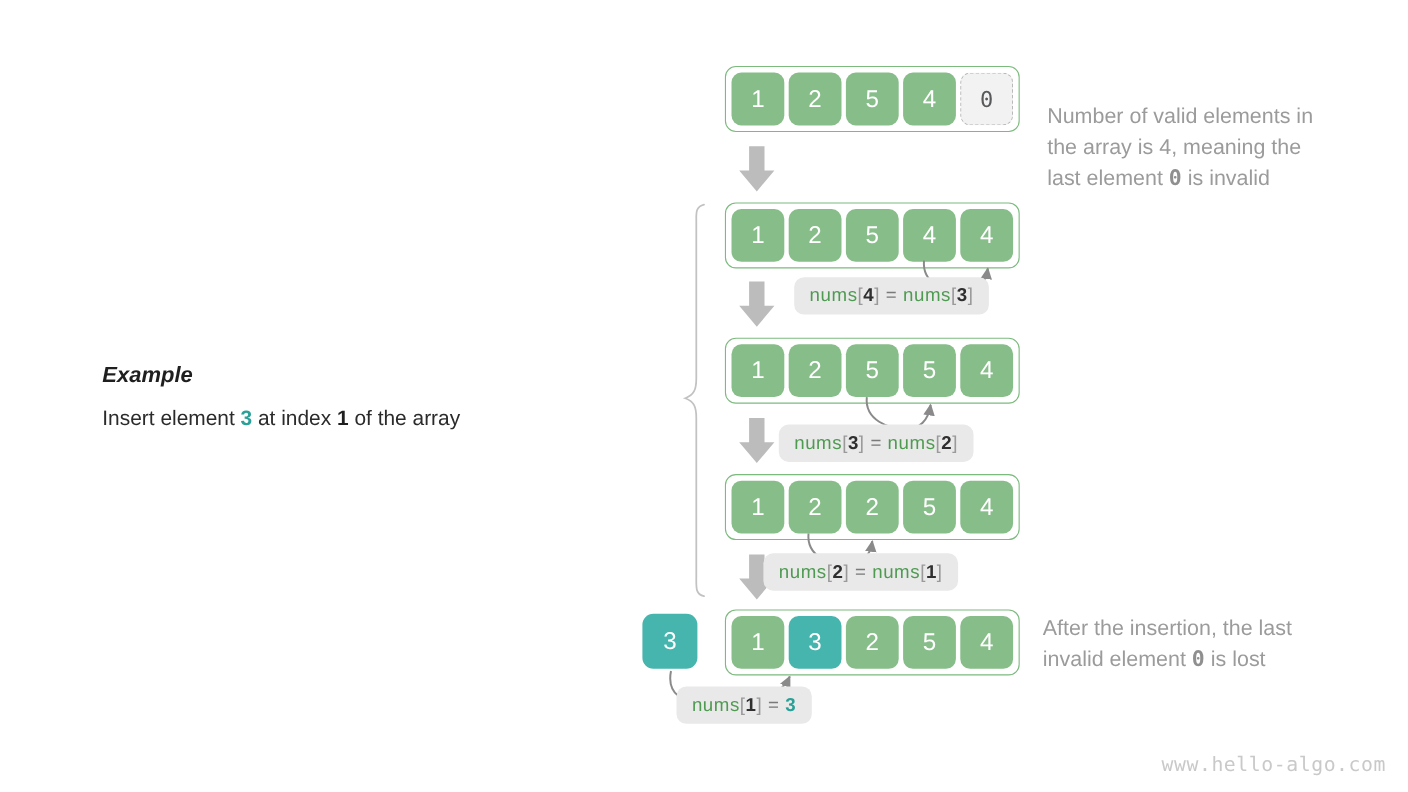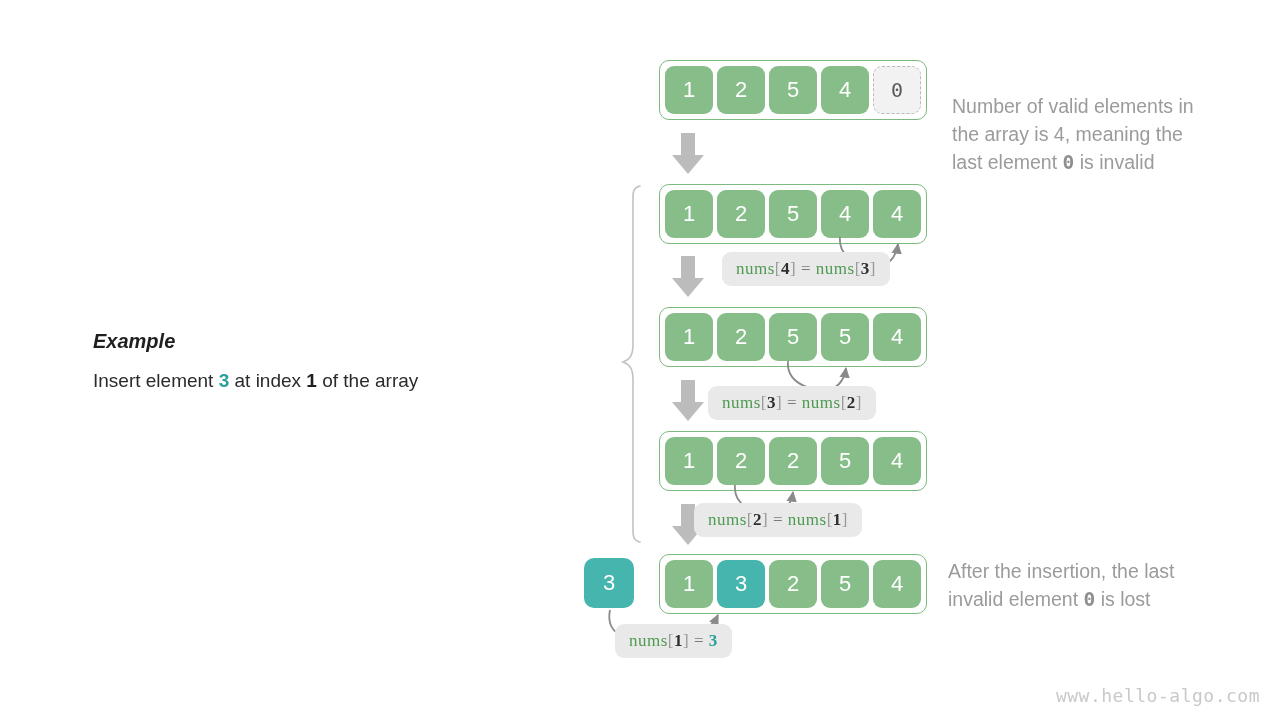--- a/index.html
+++ b/index.html
@@ -56,21 +56,21 @@
 
   
   .down-arrow{position:absolute;}
 
   
   .code{
     position:absolute;
     background:#e9e9e9;
     border-radius:9px;
     padding:7px 14px;
-    font-family:Liberation Serif, serif;
+    font-family:Liberation Sans, sans-serif;
     font-size:17px;
     letter-spacing:.5px;
     white-space:nowrap;
     color:#7a7a7a;
   }
   .code .nm{color:#4e9a51;}
   .code .br{color:#9a9a9a;}
   .code .ix{color:#2f2f2f;font-weight:bold;}
   .code .eq{color:#7a7a7a;}
   .code .val{color:#2aa098;font-weight:bold;}

